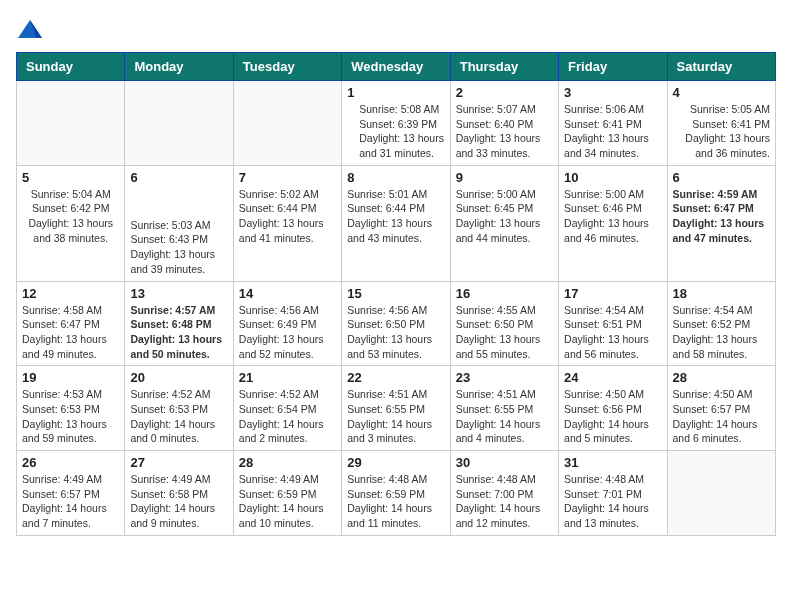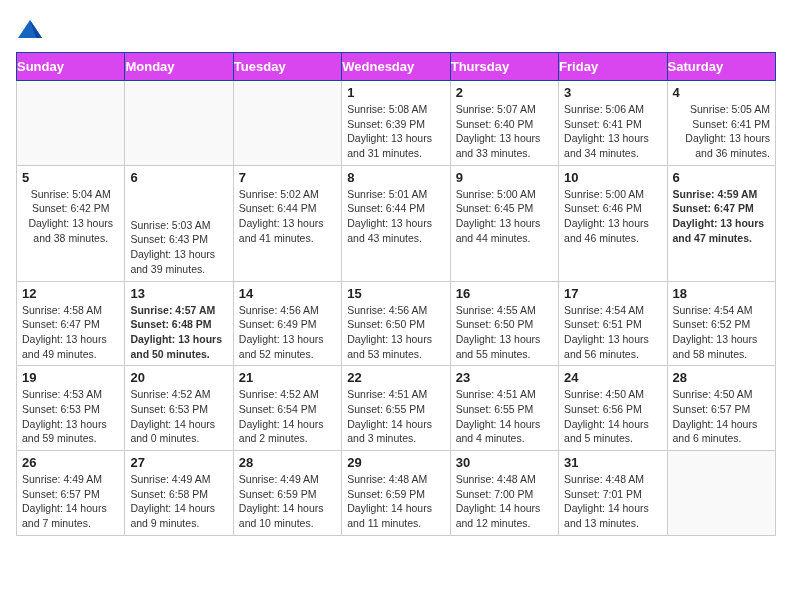--- a/index.html
+++ b/index.html
@@ -52,23 +52,23 @@
       font-size: 16px;
       color: #333;
       font-weight: 500;
     }
     .calendar {
       width: 100%;
       border-collapse: collapse;
       font-size: 11px;
     }
     .calendar th {
-      background-color: #d946ef;
+      background-color: #0f766e;
       color: white;
-      padding: 6px 0;
+      padding: 6px 9px;
       text-align: left;
       font-size: 13px;
       font-weight: 600;
       border: 1px solid #0d47a1;
     }
     .calendar td {
       border: 1px solid #ccc;
       vertical-align: top;
       padding: 4px 5px;
       width: calc(100% / 7);
@@ -123,21 +123,21 @@
         <th>Saturday</th>
       </tr>
   </thead>
   <tbody id="calendar-body">
   <tr>
         <td class="empty"></td>
         <td class="empty"></td>
         <td class="empty"></td>
         <td>
           <span class="day-number">1</span>
-          <div class="day-info" style="white-space: pre-line;">Sunrise: 5:08 AM
+          <div class="day-info" style="white-space: pre-line; margin-left: 12px;">Sunrise: 5:08 AM
 Sunset: 6:39 PM
 Daylight: 13 hours and 31 minutes.</div>
         </td>
         <td>
           <span class="day-number">2</span>
           <div class="day-info" style="white-space: pre-line;">Sunrise: 5:07 AM
 Sunset: 6:40 PM
 Daylight: 13 hours and 33 minutes.</div>
         </td>
         <td>

